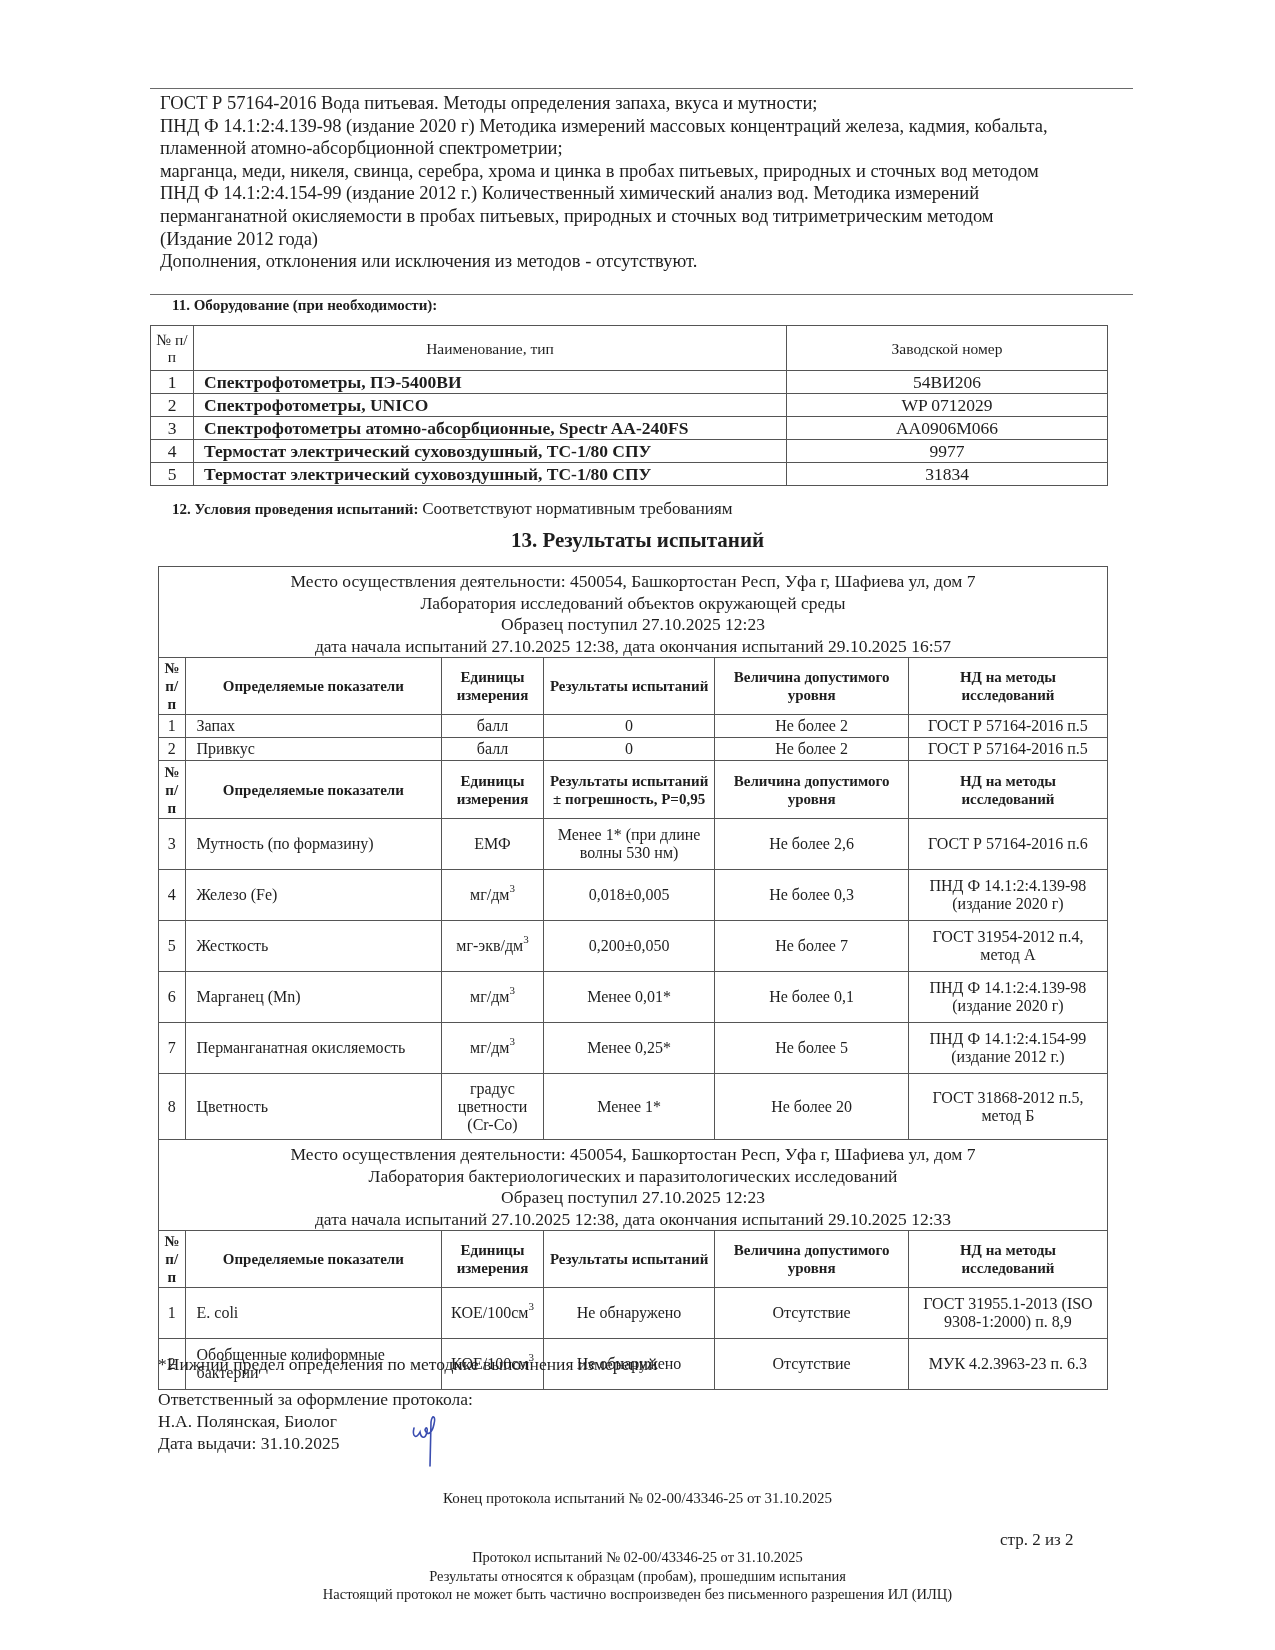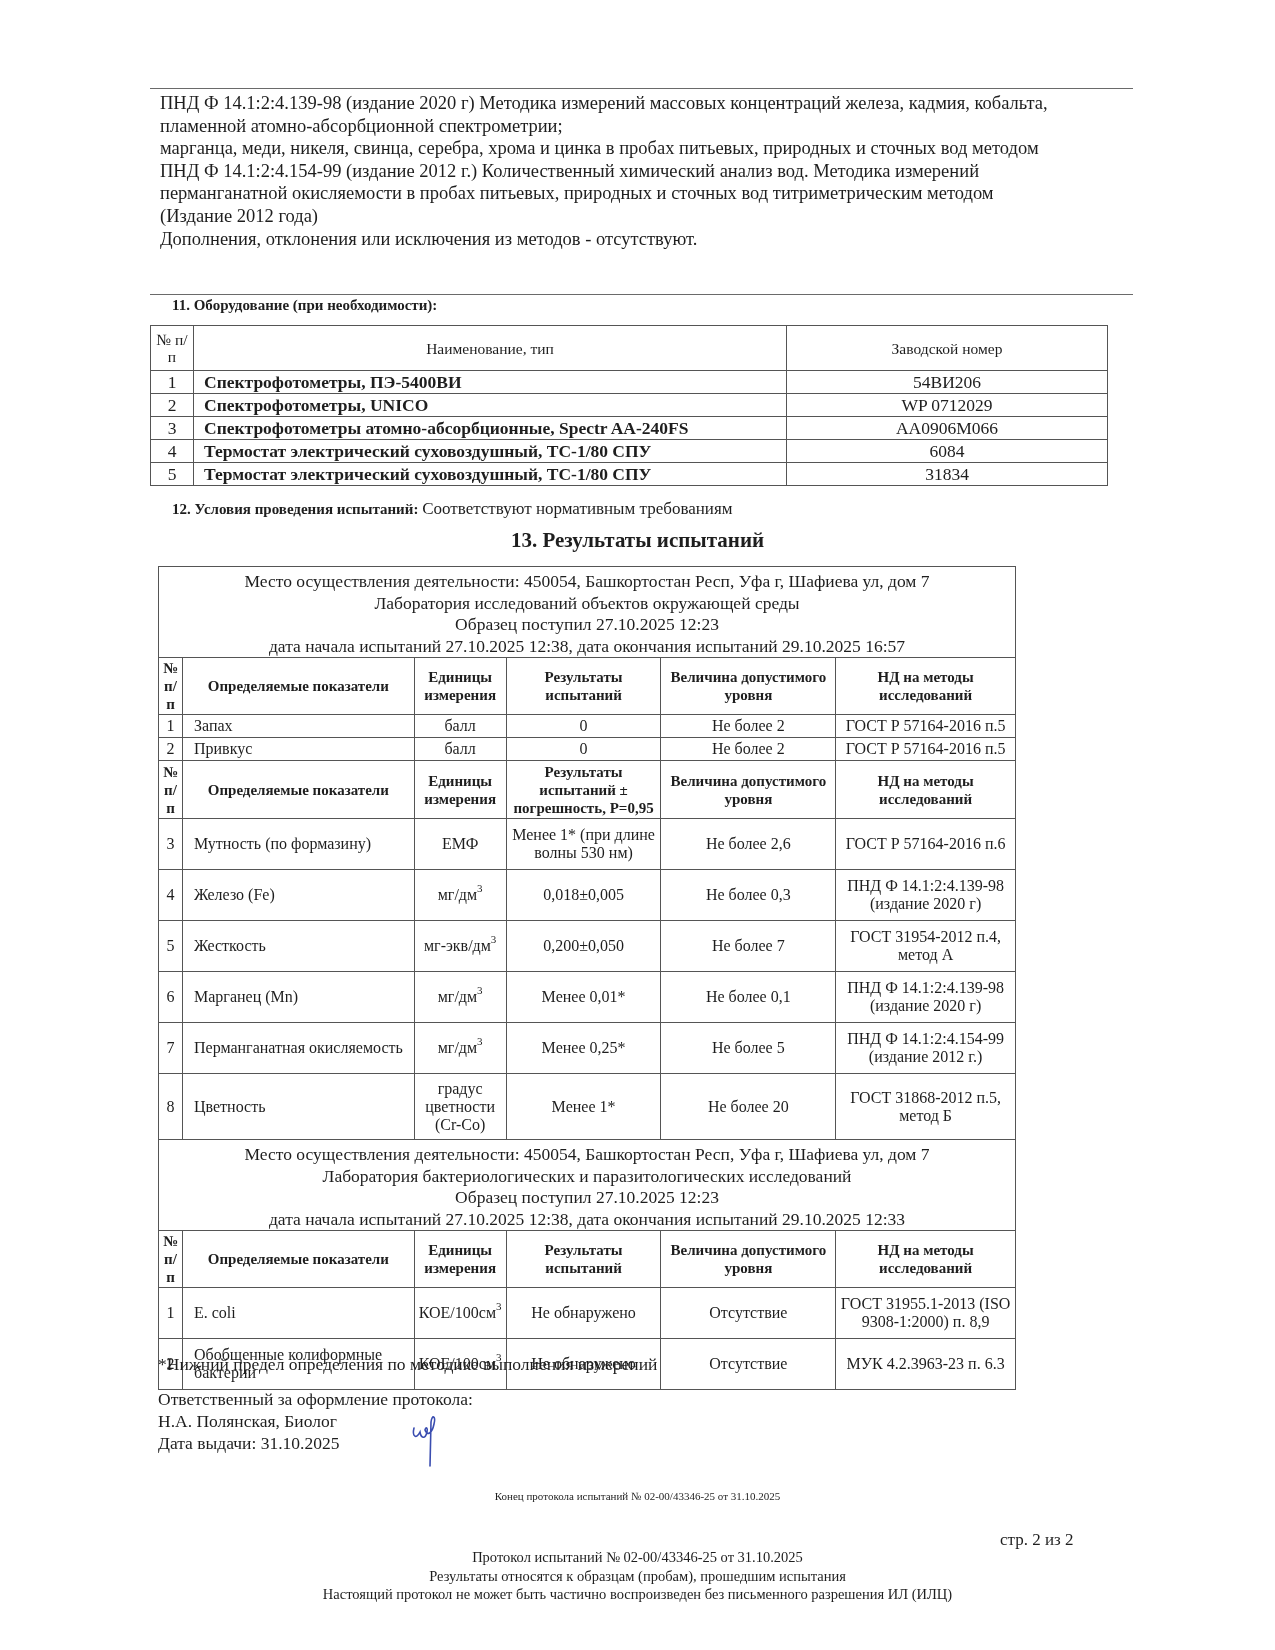--- a/index.html
+++ b/index.html
@@ -13,47 +13,48 @@
   table { border-collapse: collapse; position: absolute; }
   td, th { border: 1px solid #555; padding: 0 4px; }
   .equip { left: 150px; top: 325px; width: 958px; font-size: 17.5px; }
   .equip td { height: 22px; line-height: 20px; }
   .equip .c-num { width: 34px; text-align: center; }
   .equip .c-name { text-align: left; padding-left: 10px; font-weight: bold; }
   .equip .c-serial { width: 312px; text-align: center; }
   .equip .hdr td { height: 44px; font-size: 15.5px; line-height: 17px; }
   .title13 { position: absolute; left: 0; width: 1275px; top: 528px; text-align: center;
              font-size: 21px; font-weight: bold; }
-  .results { left: 158px; top: 566px; width: 858px; font-size: 16px; }
+  .results { left: 158px; top: 566px; width: 950px; font-size: 16px; }
   .results td { line-height: 18px; text-align: center; padding: 1px 3px; }
   .results .loc td { font-size: 17.5px; line-height: 21.5px; padding: 4px 0 0 0; }
   .results th { font-weight: bold; font-size: 15px; line-height: 18px; padding: 1px 3px; text-align: center; }
   .results .name { text-align: left; padding-left: 11px; }
   .results .num { width: 24px; }
   .w-name { width: 232px; }
   .w-unit { width: 92px; }
   .w-res { width: 155px; }
   .w-lim { width: 175px; }
   .w-nd { width: 180px; }
   sup { font-size: 11px; vertical-align: 8px; line-height: 0; }
   .r1 td { height: 20px; }
   .r3 td { height: 48px; }
   .footnote { position: absolute; left: 158px; top: 1354px; font-size: 17.5px; }
   .sign { position: absolute; left: 158px; top: 1388px; font-size: 17.5px; line-height: 22px; }
   .signature { position: absolute; left: 408px; top: 1410px; }
-  .end { position: absolute; left: 0; width: 1275px; top: 1490px; text-align: center; font-size: 11px; }
+  .end { position: absolute; left: 0; width: 1275px; top: 1490px; text-align: center; font-size: 15px; }
   .page { position: absolute; left: 1000px; top: 1530px; font-size: 17px; }
   .foot { position: absolute; left: 0; width: 1275px; top: 1548px; text-align: center; font-size: 14.5px; line-height: 18.5px; }
 </style>
 </head>
 <body>
 
 <div class="rule" style="top:88px;"></div>
 
 <div class="methods">
+  <div>ГОСТ Р 57164-2016 Вода питьевая. Методы определения запаха, вкуса и мутности;</div>
   <div>ПНД Ф 14.1:2:4.139-98 (издание 2020 г) Методика измерений массовых концентраций железа, кадмия, кобальта,</div>
   <div>пламенной атомно-абсорбционной спектрометрии;</div>
   <div>марганца, меди, никеля, свинца, серебра, хрома и цинка в пробах питьевых, природных и сточных вод методом</div>
   <div>ПНД Ф 14.1:2:4.154-99 (издание 2012 г.) Количественный химический анализ вод. Методика измерений</div>
   <div>перманганатной окисляемости в пробах питьевых, природных и сточных вод титриметрическим методом</div>
   <div>(Издание 2012 года)</div>
   <div>Дополнения, отклонения или исключения из методов - отсутствуют.</div>
 </div>
 
 <div class="rule" style="top:294px;"></div>
@@ -78,21 +79,21 @@
     <td class="c-serial">WP 0712029</td>
   </tr>
   <tr>
     <td class="c-num">3</td>
     <td class="c-name">Спектрофотометры атомно-абсорбционные, Spectr AA-240FS</td>
     <td class="c-serial">AA0906M066</td>
   </tr>
   <tr>
     <td class="c-num">4</td>
     <td class="c-name">Термостат электрический суховоздушный, ТС-1/80 СПУ</td>
-    <td class="c-serial">6084</td>
+    <td class="c-serial">9977</td>
   </tr>
   <tr>
     <td class="c-num">5</td>
     <td class="c-name">Термостат электрический суховоздушный, ТС-1/80 СПУ</td>
     <td class="c-serial">31834</td>
   </tr>
 </tbody>
   </table>
 
 <div class="sec-label" style="left:172px; top:499px;">

